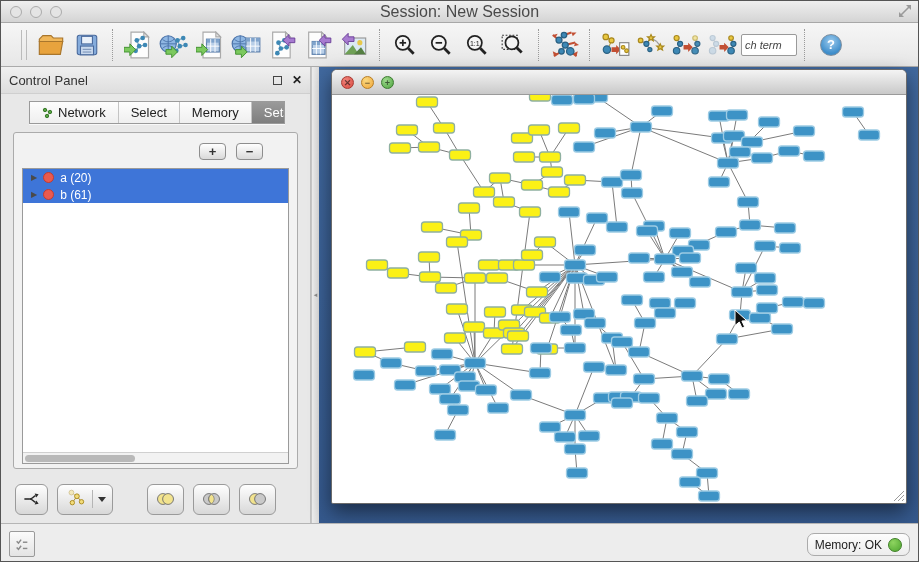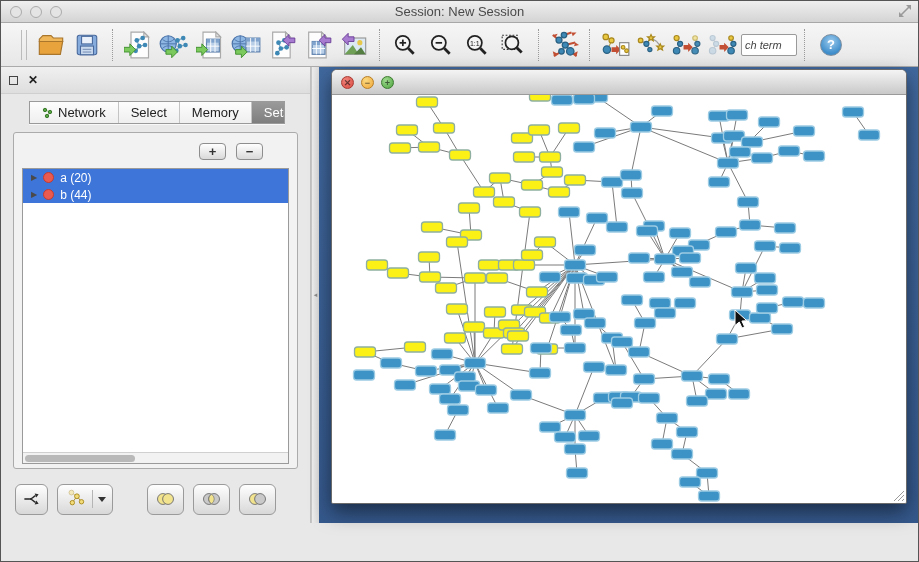--- a/index.html
+++ b/index.html
@@ -4,21 +4,21 @@
 <style>
   html,body{margin:0;padding:0;background:#222;}
   *{box-sizing:border-box;font-family:"Liberation Sans",sans-serif;}
   .app{position:relative;width:919px;height:562px;background:#E8E8E8;overflow:hidden;border:1px solid #555;}
 
   
   .titlebar{height:22px;background:linear-gradient(#EFEFEF,#D4D4D4);border-bottom:1px solid #A8A8A8;
     display:flex;align-items:center;position:relative;}
   .tl-group{display:flex;gap:8px;margin-left:9px;}
   .tl{width:12px;height:12px;border-radius:50%;background:#E4E4E4;border:1px solid #ABABAB;}
-  .win-title{position:absolute;left:0;right:0;text-align:center;font-size:13px;color:#4a4a4a;}
+  .win-title{position:absolute;left:0;right:0;text-align:center;font-size:16px;color:#4a4a4a;}
   .fullscreen{position:absolute;right:6px;top:3px;}
 
   
   .toolbar{height:44px;background:linear-gradient(#F6F6F6,#E7E7E7);border-bottom:1px solid #ABABAB;
     display:flex;align-items:center;padding:0 18px;}
   .tb-handle{width:6px;height:30px;border-left:1px solid #bbb;border-right:1px solid #bbb;margin:0 6px 0 2px;}
   .tb-sep{width:1px;height:32px;border-left:1px dotted #9a9a9a;margin:0 7px;}
   .tb-btn{width:36px;height:36px;display:flex;align-items:center;justify-content:center;border-radius:4px;}
   .tb-btn svg{display:block;}
   .search-box{width:56px;height:22px;border:1px solid #9a9a9a;background:#fff;font-size:11px;
@@ -389,20 +389,21 @@
 
     <input class="search-box" readonly="" value="ch term" style="">
     <span class="tb-sep"></span>
     <span class="help-btn">?</span>
   </div>
 
   <div class="main">
 
     <div class="control-panel">
       <div class="cp-header">
+        <span class="cp-title">Control Panel</span>
         <span class="cp-float"></span>
         <span class="cp-close">✕</span>
       </div>
 
       <div class="cp-tabs">
         <span class="cp-tab">
           <svg width="12" height="12" viewBox="0 0 12 12">
               <g stroke="#9ec08a">
                 <line x1="3" y1="3" x2="8" y2="5"></line>
                 <line x1="8" y1="5" x2="5" y2="9"></line>
@@ -434,21 +435,21 @@
         <div class="set-list">
           <div class="set-rows">
             <div class="set-row">
               <span class="set-caret">▶</span>
               <span class="set-dot"></span>
               <span>a (20)</span>
             </div>
             <div class="set-row">
               <span class="set-caret">▶</span>
               <span class="set-dot"></span>
-              <span>b (44)</span>
+              <span>b (61)</span>
             </div>
           </div>
           <div class="hscroll">
               <span class="hscroll-thumb"></span>
             </div>
         </div>
       </div>
 
       <div class="cp-actions">
         <span class="act-btn" style="width:33px">
@@ -874,13 +875,29 @@
                 <line x1="12" y1="2" x2="2" y2="12"></line>
                 <line x1="12" y1="6" x2="6" y2="12"></line>
                 <line x1="12" y1="10" x2="10" y2="12"></line>
               </g>
             </svg>
         </div>
       </div>
     </div>
   </div>
 
+  <div class="statusbar">
+    <span class="chk-btn">
+      <svg width="16" height="16" viewBox="0 0 18 18">
+          <g stroke="#8a8a8a" stroke-width="1.6" fill="none">
+            <path d="M3 6l2 2 3-4"></path>
+            <line x1="10" y1="7" x2="15" y2="7"></line>
+            <path d="M3 13l2 2 3-4"></path>
+            <line x1="10" y1="14" x2="15" y2="14"></line>
+          </g>
+        </svg>
+    </span>
+    <span class="memory-pill">
+      <span>Memory: OK</span>
+      <span class="mem-dot"></span>
+    </span>
+  </div>
 </div>
 
 </body></html>

